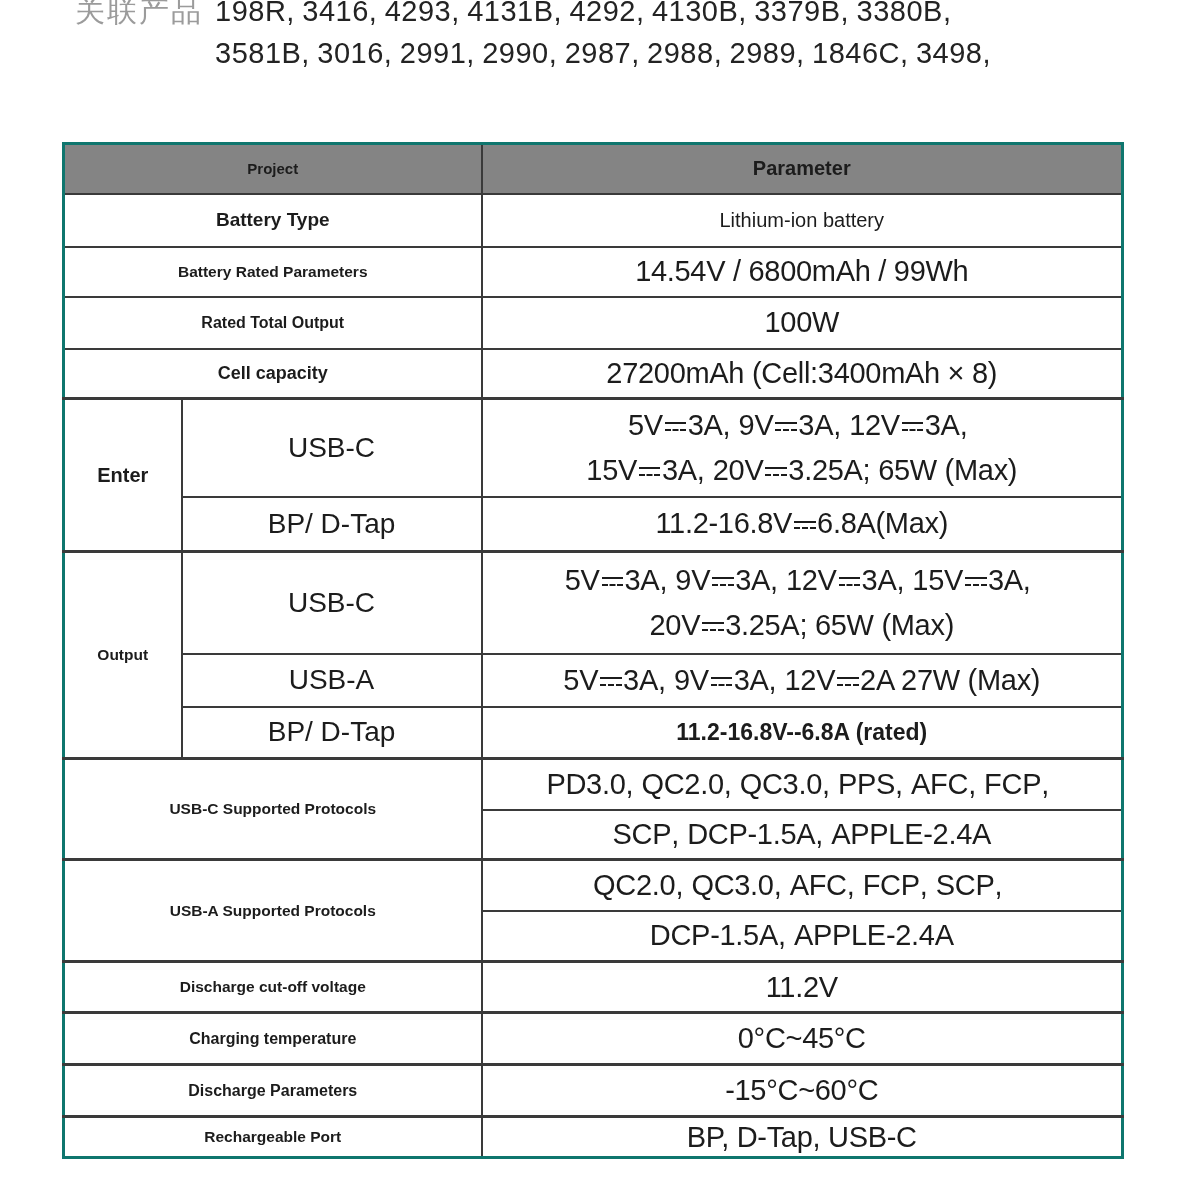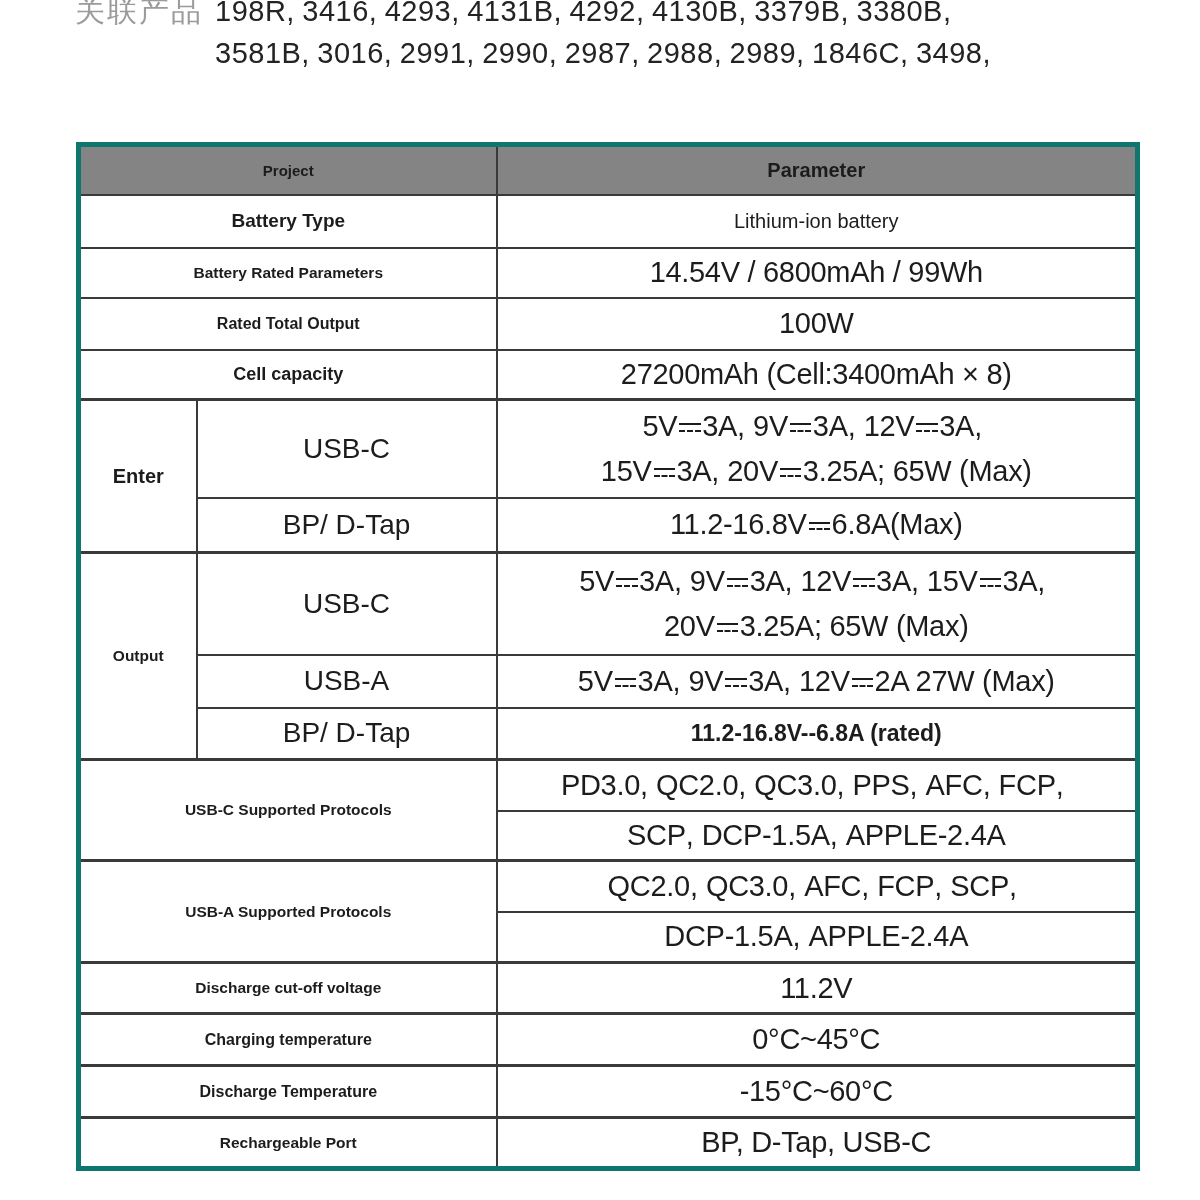--- a/index.html
+++ b/index.html
@@ -14,23 +14,23 @@
   .top-note{position:absolute;left:75px;top:-10px;width:1080px;display:flex;}
   .note-label{
     width:140px;flex:0 0 140px;font-size:30px;line-height:42px;color:#9b9b9b;
     letter-spacing:2px;white-space:nowrap;overflow:hidden;
   }
   .note-lines{flex:1;font-size:29px;line-height:42px;color:#232323;letter-spacing:0.5px;}
   .note-lines .nline{white-space:nowrap;}
 
   
   table.spec-table{
-    position:absolute;left:76px;top:142px;width:1059px;
+    position:absolute;left:62px;top:142px;width:1059px;
     border-collapse:collapse;table-layout:fixed;
-    border:5px solid #0f766e;
+    border:3px solid #0f766e;
   }
   .spec-table td{
     border:2px solid #3a3a3a;text-align:center;vertical-align:middle;
     padding:0;overflow:hidden;color:#1c1c1c;
   }
   tr.heavy > td{border-top-width:3px;}
 
   .th-cell{background:#848484;}
   .th-project{font-size:15px;font-weight:bold;color:#101010;}
   .th-parameter{font-size:20px;font-weight:bold;color:#101010;}
@@ -149,22 +149,22 @@
     <td colspan="2" class="lbl">Discharge cut-off voltage</td>
     <td class="val">11.2V</td>
   </tr>
 
   <tr style="height:52px" class="heavy">
     <td colspan="2" class="lbl" style="font-size:16px">Charging temperature</td>
     <td class="val">0°C~45°C</td>
   </tr>
 
   <tr style="height:52px" class="heavy">
-    <td colspan="2" class="lbl" style="font-size:16px">Discharge Temperature</td>
+    <td colspan="2" class="lbl" style="font-size:16px">Discharge Parameters</td>
     <td class="val">-15°C~60°C</td>
   </tr>
 
-  <tr style="height:51px" class="heavy">
+  <tr style="height:41px" class="heavy">
     <td colspan="2" class="lbl">Rechargeable Port</td>
     <td class="val">BP, D-Tap, USB-C</td>
   </tr>
 </tbody>
   </table>
 
 </body></html>

